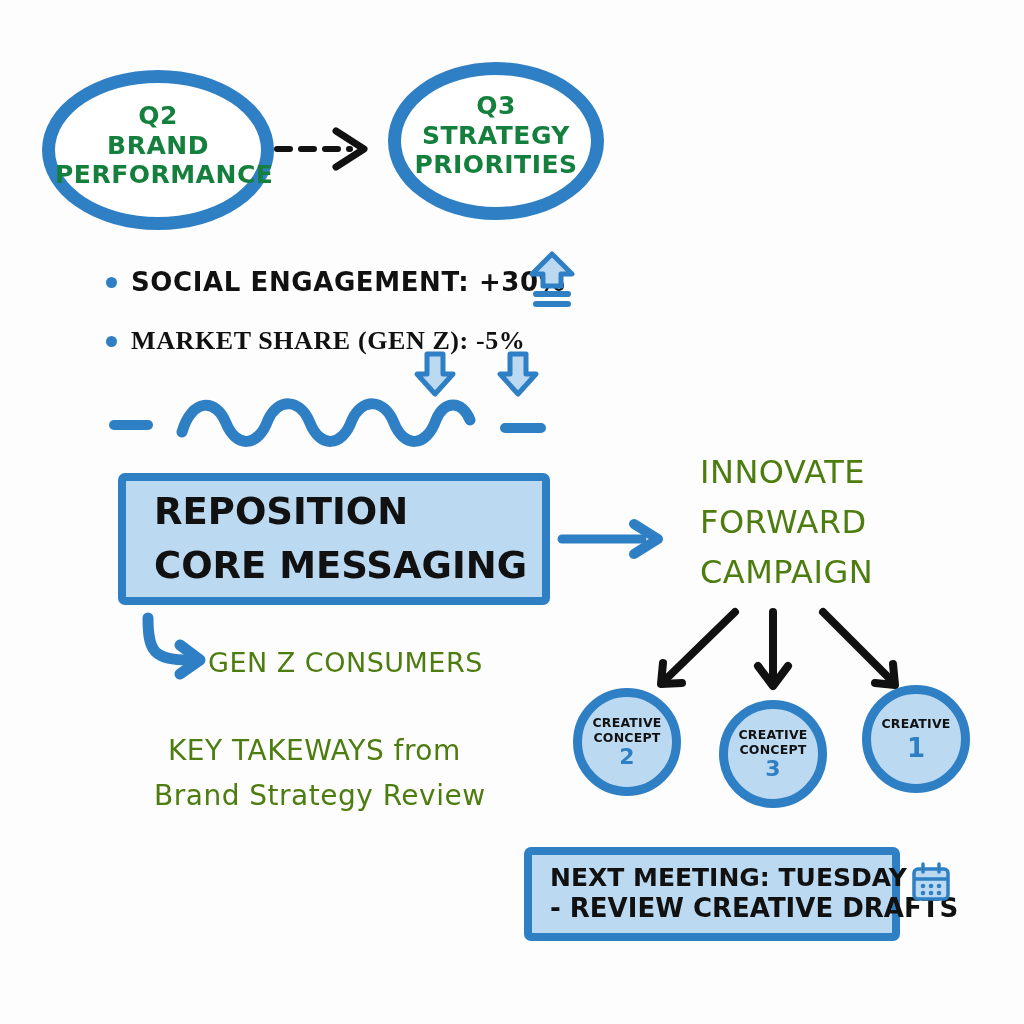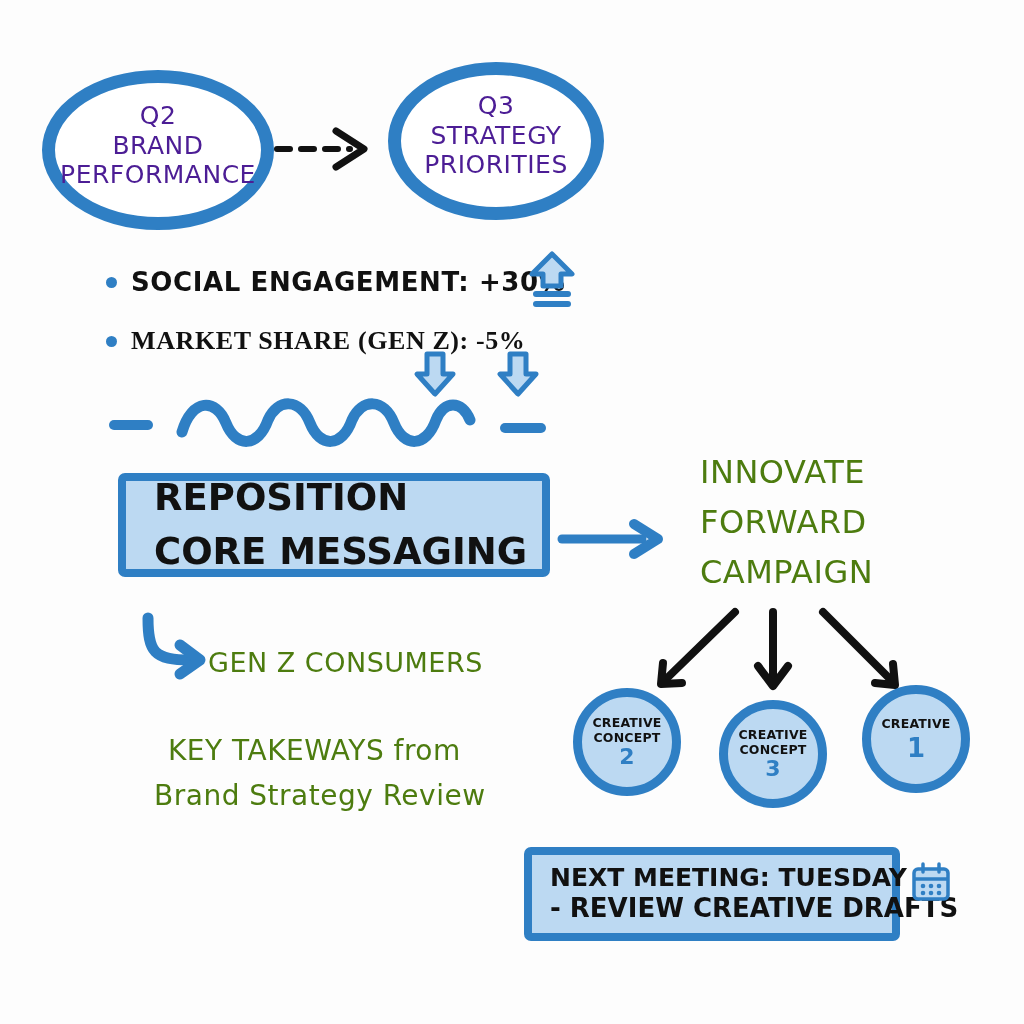--- a/index.html
+++ b/index.html
@@ -32,22 +32,22 @@
   .ellipse {
     position: absolute;
     border-radius: 50%;
     background: #ffffff;
     box-sizing: border-box;
   }
   .ellipse-label {
     position: absolute;
     left: 0; right: 0;
     text-align: center;
-    color: #4c1d95;
-    font-weight: 400;
+    color: #15803d;
+    font-weight: 700;
     line-height: 1.18;
     letter-spacing: 0.5px;
   }
 
   
   .bullet-row {
     position: absolute;
     display: flex;
     align-items: center;
     gap: 14px;
@@ -175,21 +175,21 @@
 
   <svg class="layer">
     <line x1="114" y1="425" x2="148" y2="425" stroke="#2f7fc4" stroke-width="10" stroke-linecap="round"></line>
     <path d="M182 432 C192 398, 216 398, 226 423 C236 448, 258 448, 268 420
              C278 398, 300 398, 310 423 C320 448, 342 448, 352 420
              C362 398, 384 398, 394 423 C404 448, 426 448, 436 420
              C444 400, 462 400, 470 420" fill="none" stroke="#2f7fc4" stroke-width="11" stroke-linecap="round" stroke-linejoin="round"></path>
     <line x1="505" y1="428" x2="541" y2="428" stroke="#2f7fc4" stroke-width="10" stroke-linecap="round"></line>
   </svg>
 
-  <div class="hl-box" style="left:118px; top:473px; width:432px; height:104px; padding:0 28px;gap:9px;">
+  <div class="hl-box" style="left:118px; top:473px; width:432px; height:132px; padding:0 28px;gap:9px;">
     <div class="hl-line" style="font-size:37px;">REPOSITION</div>
     <div class="hl-line" style="font-size:37px;">CORE MESSAGING</div>
   </div>
 
   <svg class="icon" style="left:560px; top:518px; width:104px; height:42px;" viewBox="0 0 104 42">
     <line x1="2" y1="21" x2="82" y2="21" stroke="#2f7fc4" stroke-width="9" stroke-linecap="round"></line>
     <path d="M74 6 L98 21 L74 36" fill="none" stroke="#2f7fc4" stroke-width="10" stroke-linecap="round" stroke-linejoin="round"></path>
   </svg>
 
   <svg class="icon" style="left:140px; top:614px; width:72px; height:62px;" viewBox="0 0 72 62">

